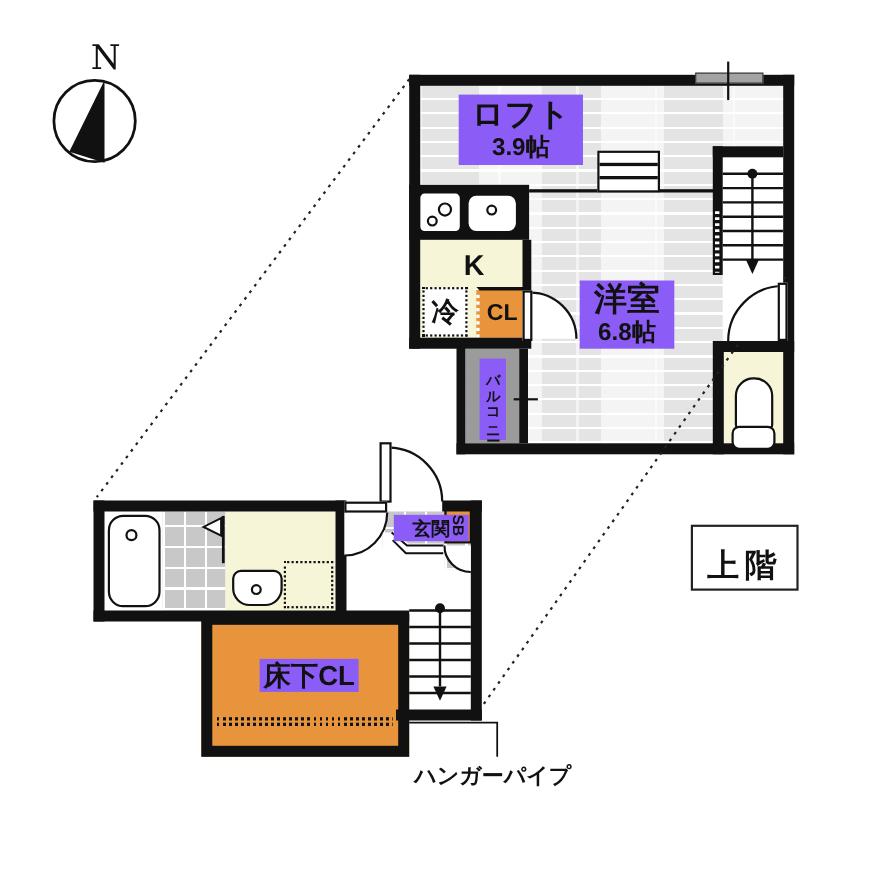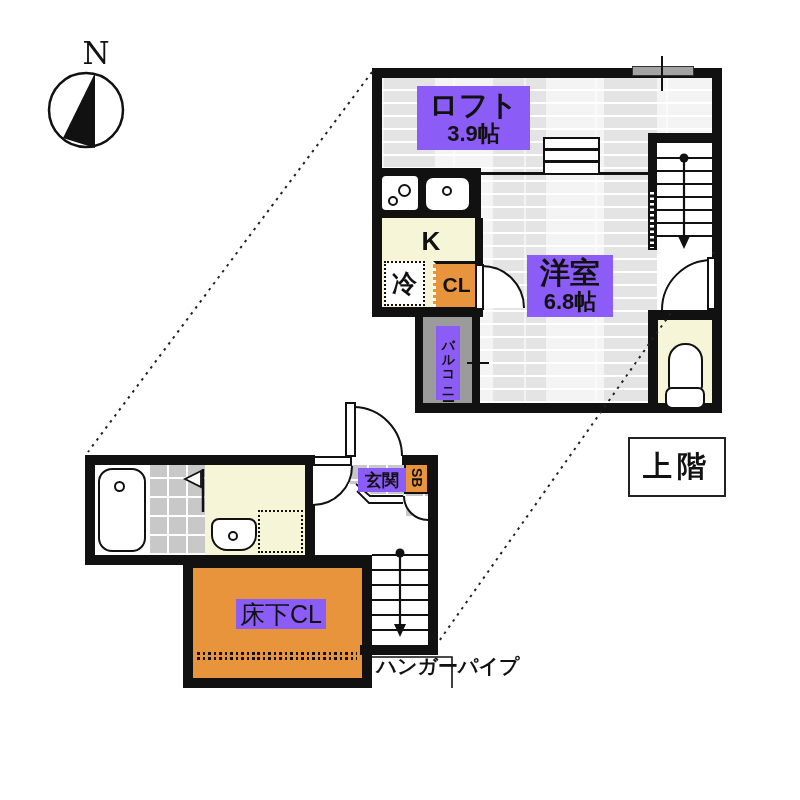--- a/index.html
+++ b/index.html
@@ -21,21 +21,21 @@
   .cream{background:#f7f5d8;z-index:2;}
   .cover{background:#fff;z-index:3;}
   .orange{background:#e8943c;}
   .leaf{position:absolute;background:#fff;border:2px solid #111;z-index:13;box-sizing:border-box;}
   .icon{position:absolute;background:#fff;border:2.5px solid #111;box-sizing:border-box;z-index:13;}
   .circ{position:absolute;background:#fff;border:2px solid #111;border-radius:50%;box-sizing:border-box;z-index:14;}
   .lbl{position:absolute;z-index:14;display:flex;align-items:center;justify-content:center;
        font-weight:700;text-align:center;}
   .whitebox{background:#8b5cf6;}
   .tagbox{position:absolute;z-index:14;background:#fff;border:2px solid #222;
-          display:flex;align-items:center;justify-content:center;font-size:29px;font-weight:700;letter-spacing:5px;}
+          display:flex;align-items:flex-end;justify-content:center;font-size:29px;font-weight:700;letter-spacing:5px;margin-top:40px;}
   .dotrow{position:absolute;height:3px;z-index:5;
           background-image:repeating-linear-gradient(90deg,#111 0 2.5px,rgba(0,0,0,0) 2.5px 5.5px);}
   svg.overlay{position:absolute;left:0;top:0;z-index:12;pointer-events:none;}
   .vert{writing-mode:vertical-rl;}
 </style>
 </head>
 <body>
 
 <div id="stage">
 
@@ -106,45 +106,45 @@
   <div class="circ" style="left:114px;top:481px;width:11px;height:11px;"></div>
   <div class="abs tile" style="left:148px;top:465px;width:57px;height:90px;"></div>
   <div class="abs cream" style="left:205px;top:465px;width:100px;height:90px;"></div>
   <div class="icon" style="left:211px;top:518px;width:46px;height:33px;border-radius:8px 8px 16px 16px;"></div>
   <div class="circ" style="left:228px;top:531px;width:10px;height:10px;"></div>
   <div class="abs" style="left:258px;top:510px;width:45px;height:43px;background:#f7f5d8;border:2.5px dotted #111;box-sizing:border-box;z-index:5;"></div>
   <div class="lbl" style="left:258px;top:510px;width:45px;height:43px;font-size:26px;"></div>
 
   <div class="abs tile" style="left:348px;top:465px;width:80px;height:35px;"></div>
   <div class="abs tile" style="left:404px;top:493px;width:24px;height:25px;"></div>
-  <div class="lbl whitebox" style="left:358px;top:468px;width:48px;height:24px;">
+  <div class="lbl whitebox" style="left:358px;top:468px;width:68px;height:24px;">
     <span style="font-size:17px;">玄関</span>
   </div>
   <div class="abs orange" style="left:404px;top:461px;width:25px;height:33px;border:2.5px solid #111;box-sizing:border-box;z-index:5;"></div>
   <div class="lbl vert" style="left:404px;top:461px;width:25px;height:33px;font-size:14px;">SB</div>
 
   <div class="wall" style="left:85px;top:455px;width:229px;height:10px;"></div>
   <div class="wall" style="left:402px;top:455px;width:36px;height:10px;"></div>
   <div class="wall" style="left:85px;top:455px;width:10px;height:110px;"></div>
   <div class="wall" style="left:305px;top:455px;width:10px;height:110px;"></div>
   <div class="wall" style="left:85px;top:555px;width:287px;height:10px;"></div>
   <div class="wall" style="left:428px;top:455px;width:10px;height:200px;"></div>
   <div class="wall" style="left:360px;top:645px;width:78px;height:10px;"></div>
 
   <div class="abs orange" style="left:183px;top:558px;width:189px;height:130px;border:10px solid #111;box-sizing:border-box;z-index:4;"></div>
   <div class="dotrow" style="left:197px;top:652px;width:160px;z-index:5;"></div>
   <div class="dotrow" style="left:197px;top:657px;width:160px;z-index:5;"></div>
   <div class="lbl whitebox" style="left:236px;top:599px;width:90px;height:30px;z-index:6;">
-    <span style="font-size:25px;font-weight:400;">床下CL</span>
+    <span style="font-size:25px;font-weight:700;">床下CL</span>
   </div>
 
   <div class="leaf" style="left:345px;top:402px;width:11px;height:55px;"></div>
   <div class="leaf" style="left:313px;top:456px;width:39px;height:10px;"></div>
 
-  <div class="lbl" style="left:368px;top:654px;width:160px;height:24px;font-size:20px;font-weight:700;">ハンガーパイプ</div>
+  <div class="lbl" style="left:368px;top:693px;width:160px;height:24px;font-size:20px;font-weight:700;">ハンガーパイプ</div>
 
   <svg class="overlay" width="800" height="800" viewBox="0 0 800 800">
 
     <g>
       <circle cx="86" cy="110" r="37" fill="#fff" stroke="#111" stroke-width="2.5"></circle>
       <polygon points="95,73 63,138 95,148" fill="#111"></polygon>
     </g>
 
     <path d="M372,72 L88,452" stroke="#222" stroke-width="2" stroke-dasharray="2.5 5" fill="none"></path>
     <path d="M714,252 L437,644" stroke="#222" stroke-width="2" stroke-dasharray="2.5 5" fill="none"></path>

